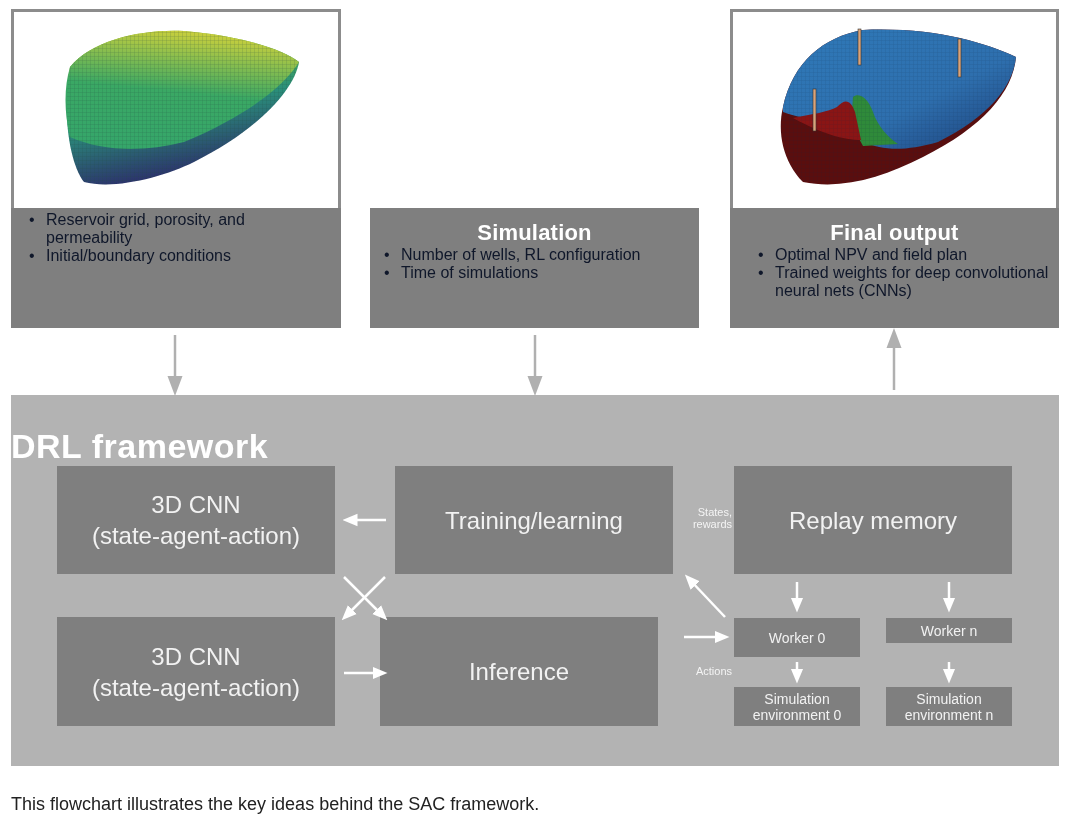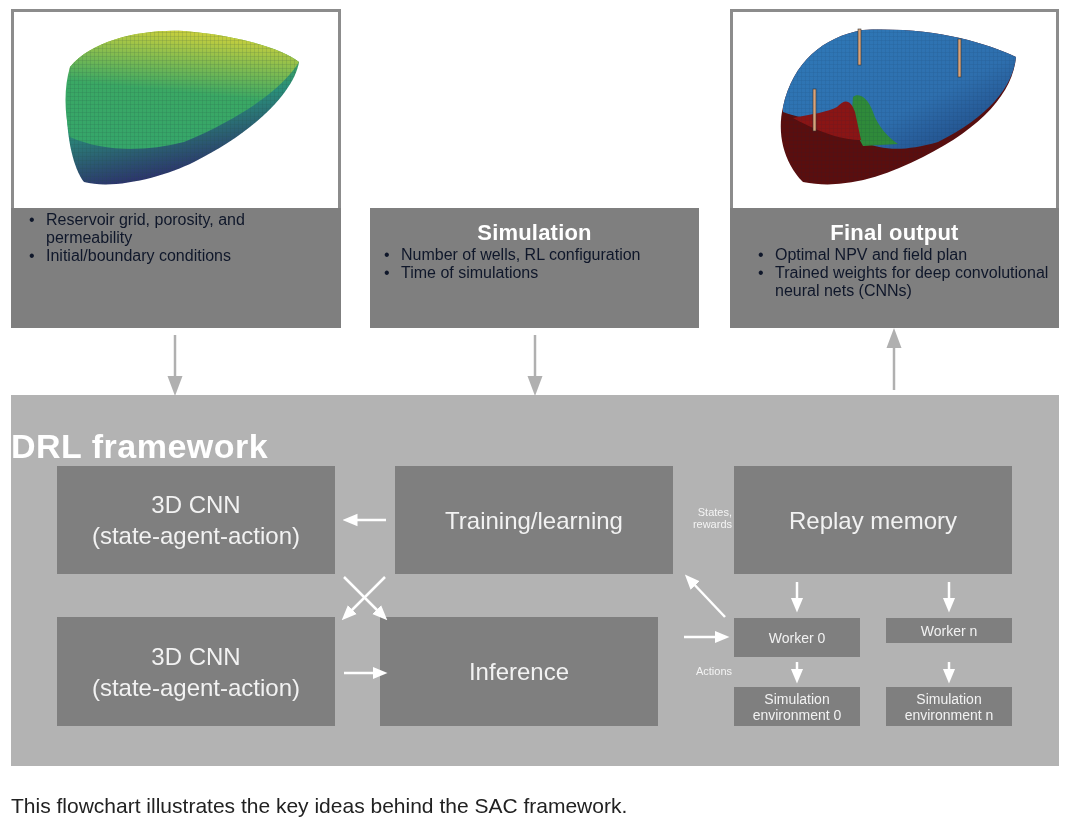--- a/index.html
+++ b/index.html
@@ -23,21 +23,21 @@
   .drl { background: #b3b3b3; }
   .drl-title { font-family: "Liberation Sans", sans-serif; font-weight: bold; color: #fff;
                font-size: 34px; width: 100%; top: 12px; letter-spacing: 0.5px; margin-top: 20px; }
   .dbox { background: #7f7f7f; color: #f2f2f2; display: flex; align-items: center; justify-content: center;
           text-align: center; font-family: "Liberation Sans", sans-serif; }
   .dbox.big { font-size: 24px; line-height: 31px; }
   .dbox.small { font-size: 14px; line-height: 16px; }
   .mini-label { font-family: "Liberation Sans", sans-serif; font-size: 11px; color: #f4f4f4;
                 text-align: right; line-height: 12px; }
 
-  .caption { font-family: "Liberation Sans", sans-serif; font-size: 21px; color: #222; left: 11px; top: 794px; }
+  .caption { font-family: "Liberation Sans", sans-serif; font-size: 18px; color: #222; left: 11px; top: 794px; }
   svg.ov { position: absolute; left: 0; top: 0; pointer-events: none; }
 </style>
 </head>
 <body>
 
 <div class="abs card-frame" style="left:11px; top:9px; width:330px; height:200px;">
   <svg class="img-area" width="324" height="197" viewBox="0 0 324 197">
     <defs>
       <linearGradient id="g1" x1="0" y1="0" x2="0.3" y2="1">
         <stop offset="0" stop-color="#c8d23a"></stop>

